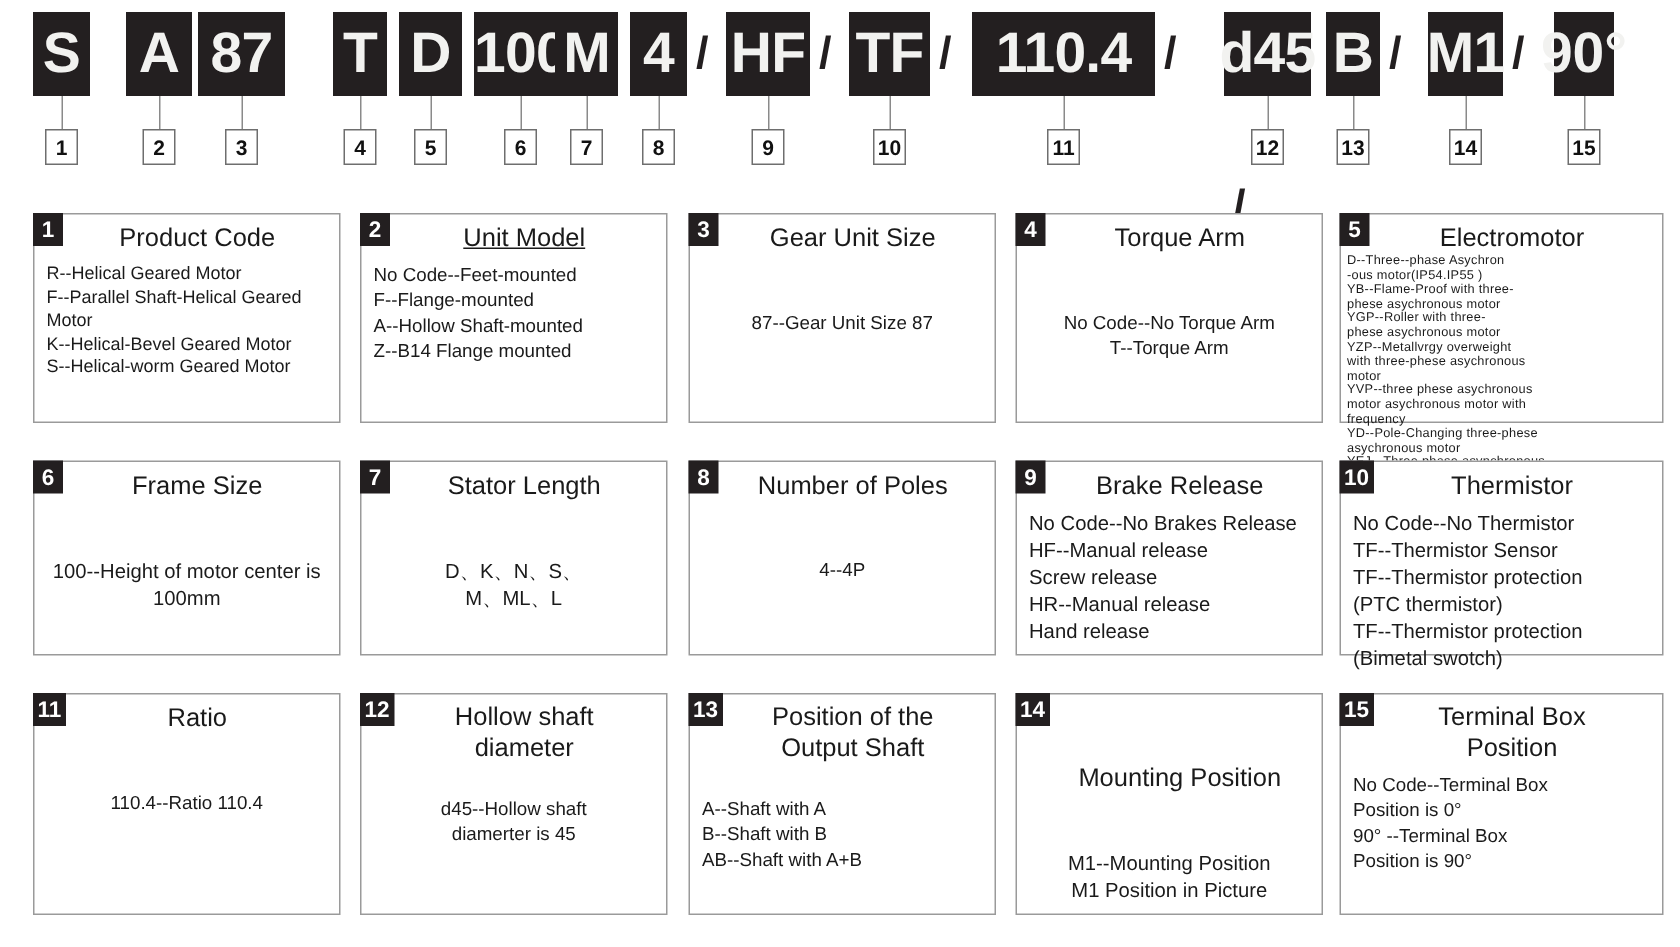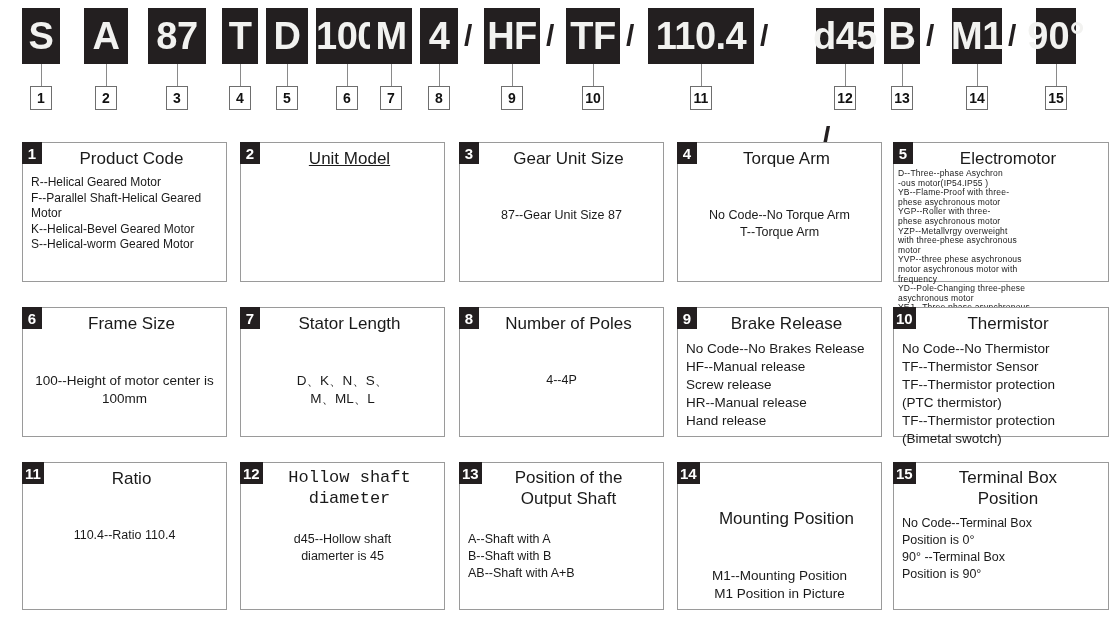--- a/index.html
+++ b/index.html
@@ -163,21 +163,21 @@
         <div class="idx-badge">1</div>
       </div>
     </div>
     <div class="code-group" style="left: 84px;">
       <div class="chip-wrap">
         <div class="chip" style="width: 44px;">A</div>
         <div class="leader"></div>
         <div class="idx-badge">2</div>
       </div>
     </div>
-    <div class="code-group" style="left: 148px; gap: 38px;">
+    <div class="code-group" style="left: 132px; gap: 38px;">
       <div class="chip-wrap">
         <div class="chip" style="width: 58px;">87</div>
         <div class="leader"></div>
         <div class="idx-badge">3</div>
       </div>
       <div class="sep">/</div>
     </div>
     <div class="code-group" style="left: 222px;">
       <div class="chip-wrap">
         <div class="chip" style="width: 36px;">T</div>
@@ -225,21 +225,21 @@
     <div class="code-group" style="left: 566px;">
       <div class="chip-wrap">
         <div class="chip" style="width: 54px;">TF</div>
         <div class="leader"></div>
         <div class="idx-badge">10</div>
       </div>
       <div class="sep">/</div>
     </div>
     <div class="code-group" style="left: 648px;">
       <div class="chip-wrap">
-        <div class="chip" style="width: 106px;">110.4</div>
+        <div class="chip" style="width: 122px;">110.4</div>
         <div class="leader"></div>
         <div class="idx-badge">11</div>
       </div>
       <div class="sep">/</div>
     </div>
     <div class="code-group" style="left: 816px; flex-direction: column;">
       <div class="chip-wrap">
         <div class="chip" style="width: 58px;">d45</div>
         <div class="leader"></div>
         <div class="idx-badge">12</div>
@@ -278,20 +278,24 @@
       <div class="card-body ">R--Helical Geared Motor
 F--Parallel Shaft-Helical Geared
 Motor
 K--Helical-Bevel Geared Motor
 S--Helical-worm Geared Motor</div>
     </div>
     <div class="card" style="left: 240px; top: 16px; width: 205px; height: 140px;">
       <div class="card-num">2</div>
       <div class="card-title" style="white-space: pre-line; text-decoration: underline;">Unit Model</div>
       <div class="spacer-sm"></div>
+      <div class="card-body med">No Code--Feet-mounted
+F--Flange-mounted
+A--Hollow Shaft-mounted
+Z--B14 Flange mounted</div>
     </div>
     <div class="card" style="left: 459px; top: 16px; width: 205px; height: 140px;">
       <div class="card-num">3</div>
       <div class="card-title" style="white-space: pre-line;">Gear Unit Size</div>
       <div class="spacer-lg"></div>
       <div class="card-body med center">87--Gear Unit Size 87</div>
     </div>
     <div class="card" style="left: 677px; top: 16px; width: 205px; height: 140px;">
       <div class="card-num">4</div>
       <div class="card-title" style="white-space: pre-line;">Torque Arm</div>
@@ -361,21 +365,21 @@
 (Bimetal swotch)</div>
     </div>
     <div class="card" style="left: 22px; top: 336px; width: 205px; height: 148px;">
       <div class="card-num">11</div>
       <div class="card-title" style="white-space: pre-line;">Ratio</div>
       <div class="spacer-lg"></div>
       <div class="card-body med center">110.4--Ratio 110.4</div>
     </div>
     <div class="card" style="left: 240px; top: 336px; width: 205px; height: 148px;">
       <div class="card-num">12</div>
-      <div class="card-title two-line" style="white-space: pre-line; font-family: Liberation Mono, monospace;">Hollow shaft
+      <div class="card-title two-line" style="white-space: pre-line;">Hollow shaft
 diameter</div>
       <div class="spacer-md"></div>
       <div class="card-body med center">d45--Hollow shaft
 diamerter is 45</div>
     </div>
     <div class="card" style="left: 459px; top: 336px; width: 205px; height: 148px;">
       <div class="card-num">13</div>
       <div class="card-title two-line" style="white-space: pre-line;">Position of the
 Output Shaft</div>
       <div class="spacer-md"></div>

